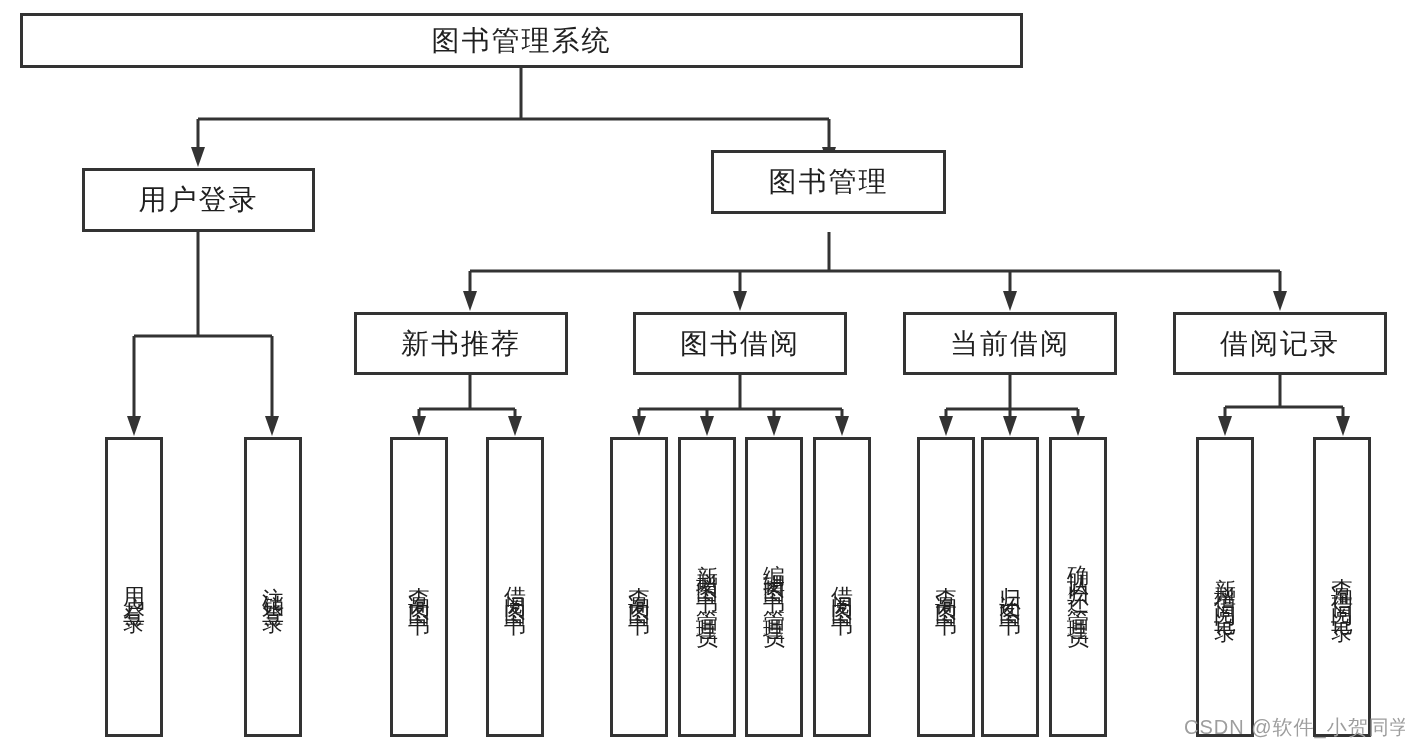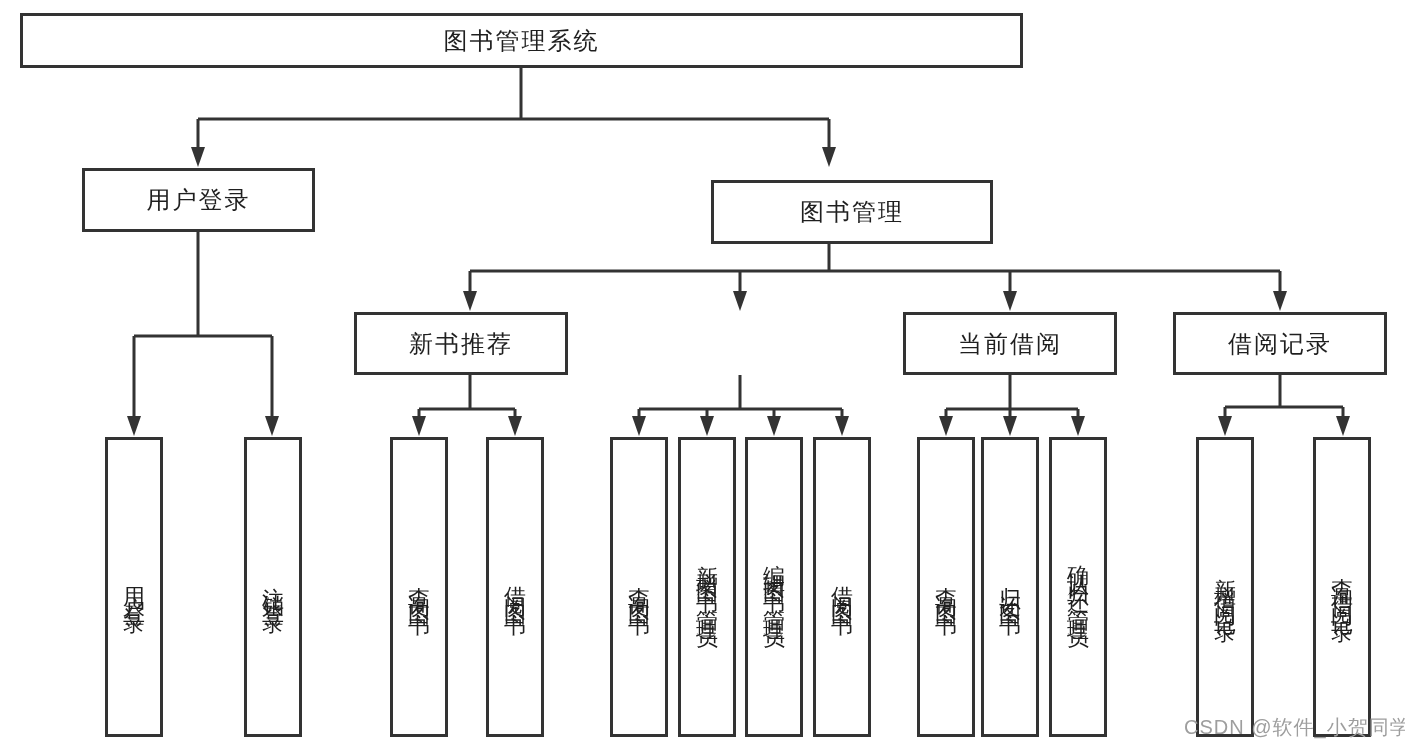--- a/index.html
+++ b/index.html
@@ -24,21 +24,21 @@
   }
   .node {
     position: absolute;
     box-sizing: border-box;
     border: 3px solid #333333;
     background: #ffffff;
     display: flex;
     align-items: center;
     justify-content: center;
     color: #1f1f1f;
-    font-size: 24px;
+    font-size: 28px;
     z-index: 2;
     letter-spacing: 2px;
   }
   .leaf {
     writing-mode: vertical-rl;
     text-orientation: mixed;
     letter-spacing: 9px;
     font-size: 22px;
     line-height: 1;
     text-align: center;
@@ -98,23 +98,24 @@
       <polygon points="1003,416 1017,416 1010,436"></polygon>
       <polygon points="1071,416 1085,416 1078,436"></polygon>
       <polygon points="1218,416 1232,416 1225,436"></polygon>
       <polygon points="1336,416 1350,416 1343,436"></polygon>
     </g>
   </svg>
 
   <div class="node" style="left:20px; top:13px; width:1003px; height:55px;">图书管理系统</div>
 
   <div class="node" style="left:82px; top:168px; width:233px; height:64px;">用户登录</div>
-  <div class="node" style="left:711px; top:180px; width:282px; height:64px;">图书管理</div>
+  <div class="node" style="left:711px; top:150px; width:235px; height:64px;">图书管理</div>
 
   <div class="node" style="left:354px; top:312px; width:214px; height:63px;">新书推荐</div>
+  <div class="node" style="left:633px; top:312px; width:214px; height:63px;">图书借阅</div>
   <div class="node" style="left:903px; top:312px; width:214px; height:63px;">当前借阅</div>
   <div class="node" style="left:1173px; top:312px; width:214px; height:63px;">借阅记录</div>
 
   <div class="node leaf" style="left:105px; top:437px; width:58px; height:300px;">用户登录</div>
   <div class="node leaf" style="left:244px; top:437px; width:58px; height:300px;">注销登录</div>
   <div class="node leaf" style="left:390px; top:437px; width:58px; height:300px;">查询图书</div>
   <div class="node leaf" style="left:486px; top:437px; width:58px; height:300px;">借阅图书</div>
   <div class="node leaf" style="left:610px; top:437px; width:58px; height:300px;">查询图书</div>
   <div class="node leaf" style="left:678px; top:437px; width:58px; height:300px;">新增图书（管理员）</div>
   <div class="node leaf" style="left:745px; top:437px; width:58px; height:300px;">编辑图书（管理员）</div>

